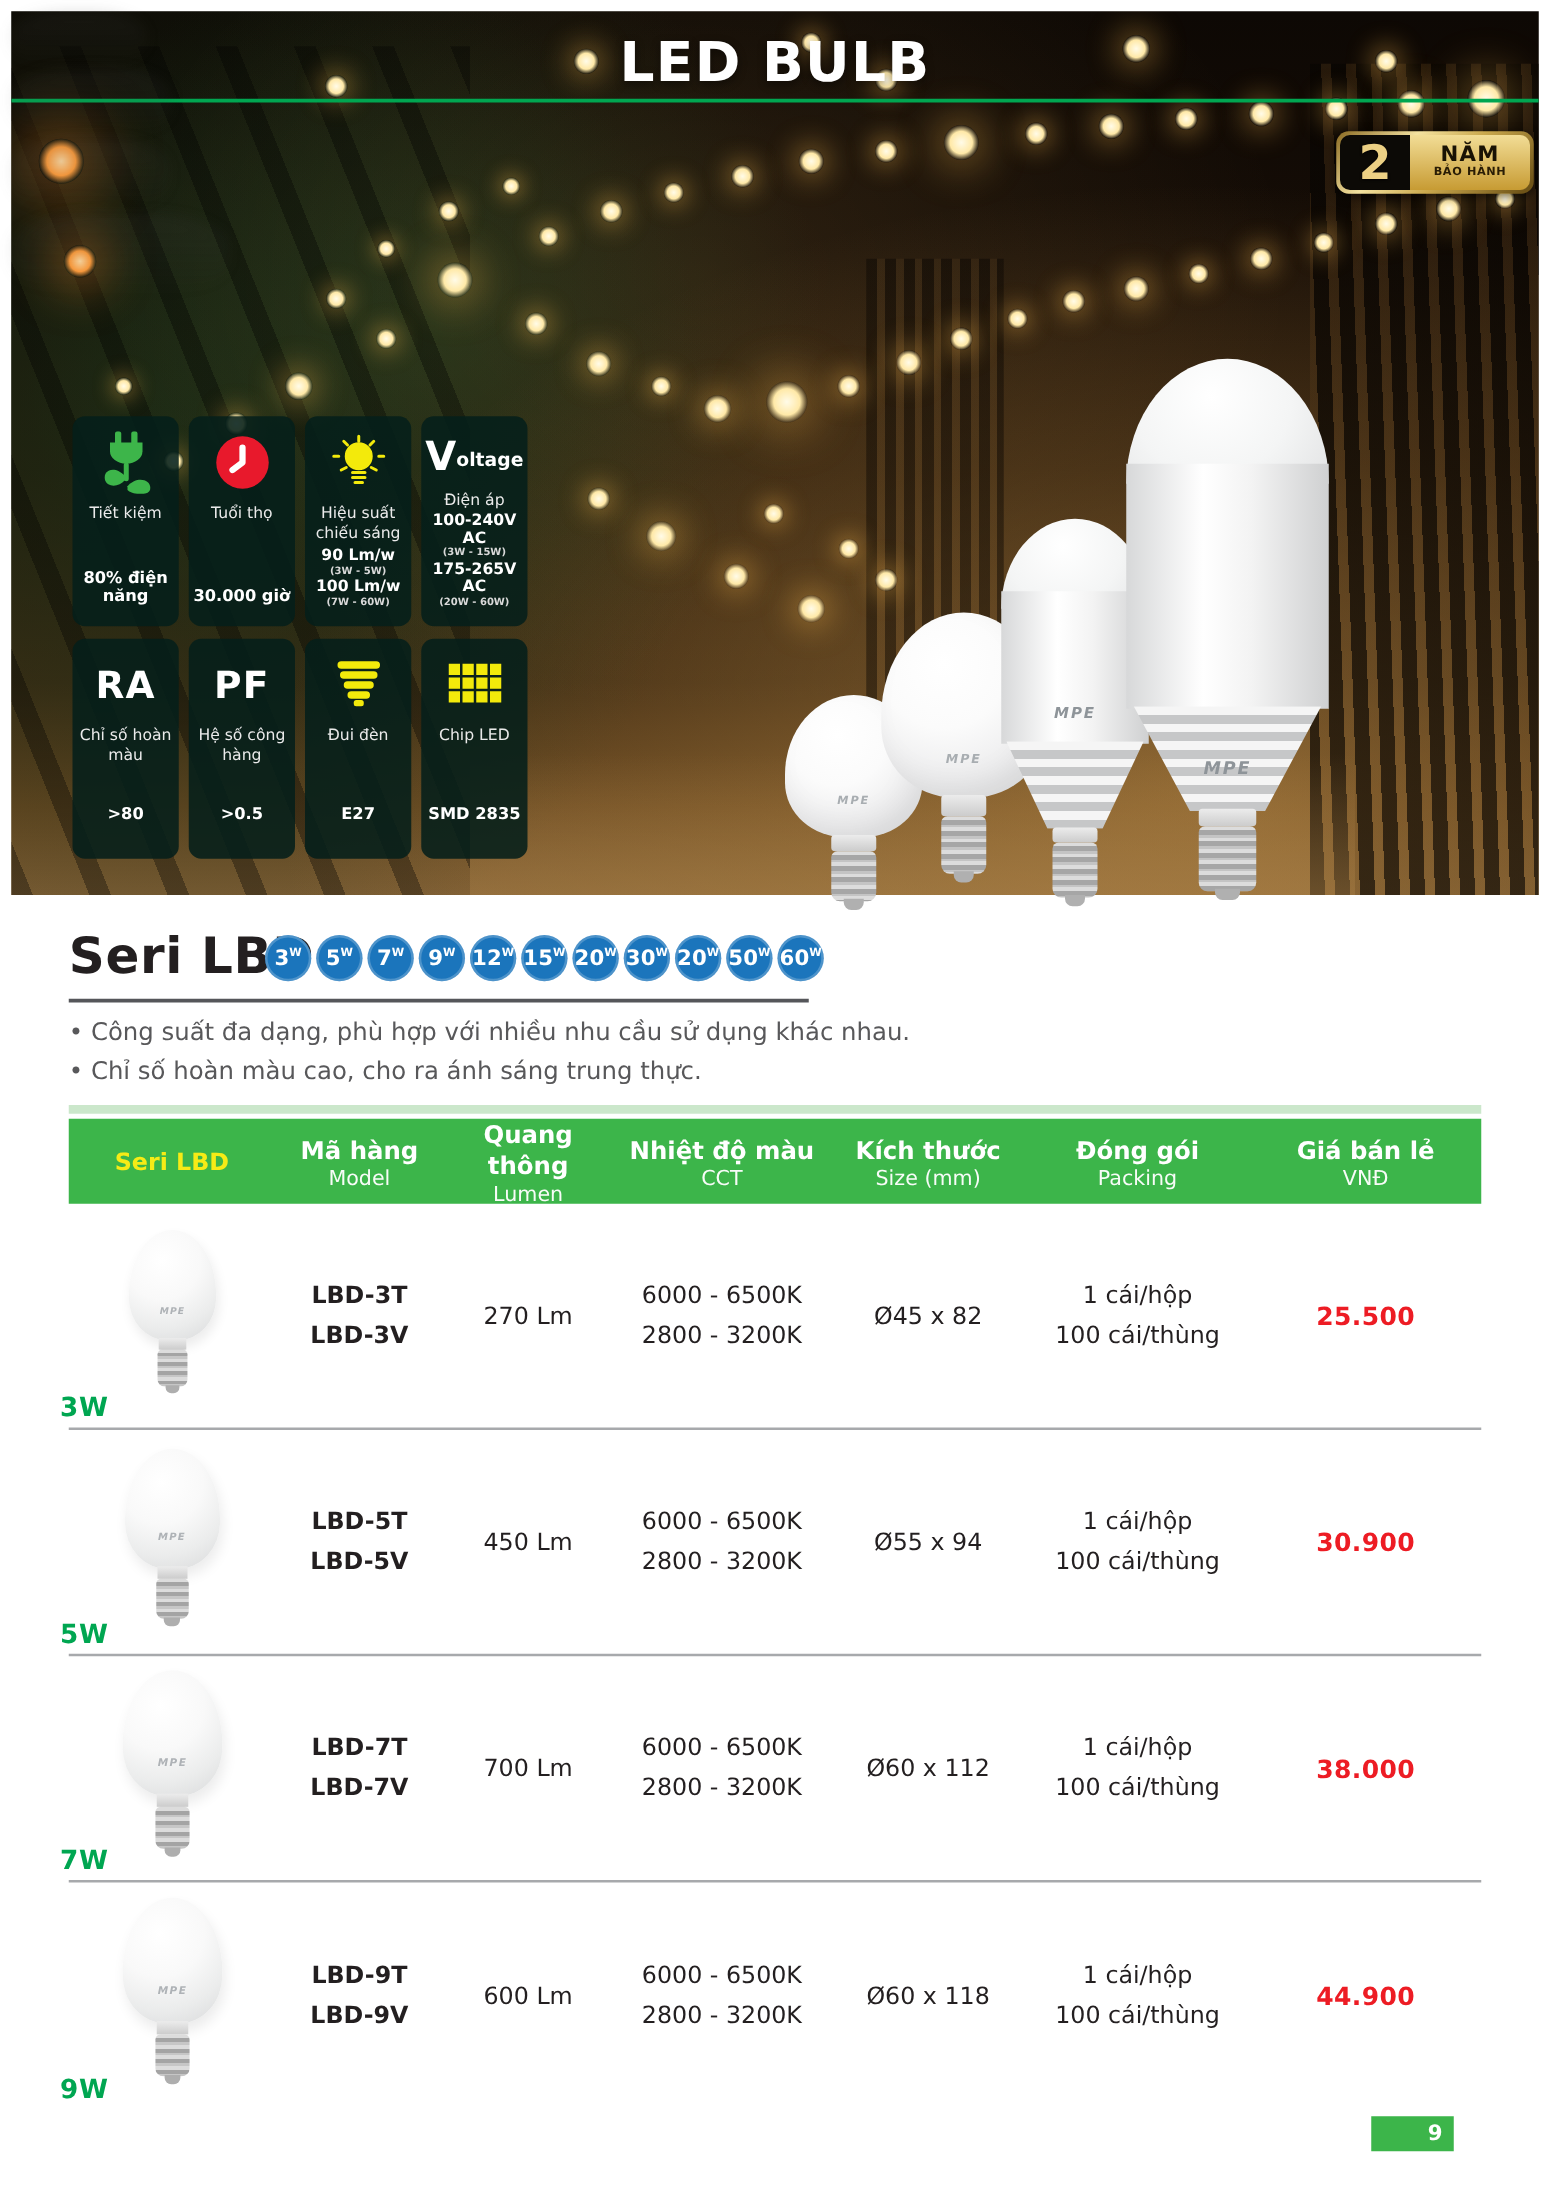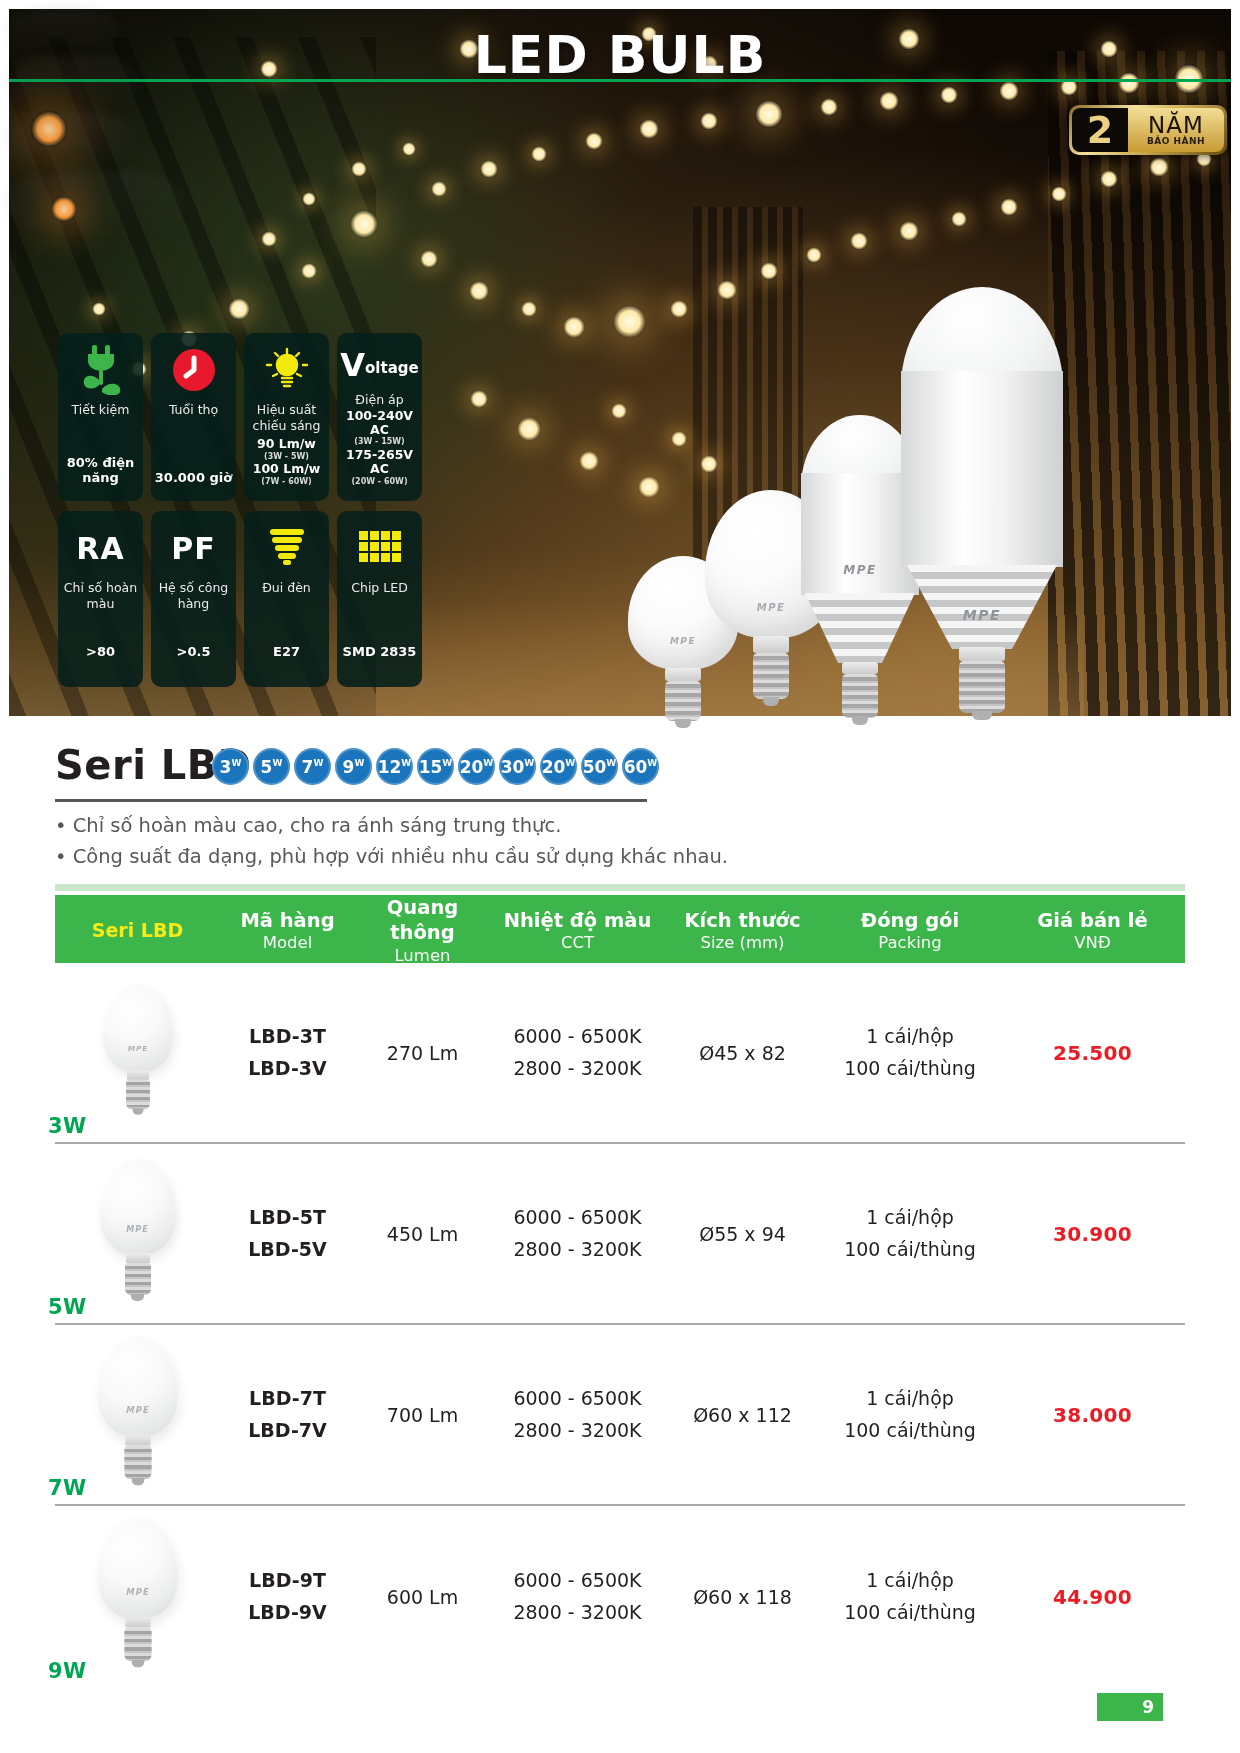--- a/index.html
+++ b/index.html
@@ -19,31 +19,31 @@
     background:repeating-linear-gradient(68deg, rgba(0,0,0,0.6) 0 16px, rgba(0,0,0,0) 16px 58px); }
   .slats-right { position:absolute; right:0; top:6%; width:15%; bottom:0; opacity:.8;
     background:repeating-linear-gradient(88deg, rgba(8,5,2,0.85) 0 12px, rgba(96,66,30,0.35) 12px 20px); }
   .slats-mid { position:absolute; left:56%; top:28%; width:9%; height:60%; opacity:.55;
     background:repeating-linear-gradient(90deg, rgba(8,5,2,0.8) 0 9px, rgba(110,78,38,0.3) 9px 15px); }
   .walkway { position:absolute; left:30%; right:12%; bottom:0; height:16%;
     background:linear-gradient(180deg, rgba(150,110,60,0.0), rgba(170,128,70,0.45)); }
   .lt { position:absolute; border-radius:50%; }
 
   .hero-title { position:absolute; left:0; right:0; top:16px; text-align:center; color:#fff;
-    font-size:52px; font-weight:800; letter-spacing:1px; text-shadow:0 2px 8px rgba(0,0,0,.45); }
+    font-size:44px; font-weight:800; letter-spacing:1px; text-shadow:0 2px 8px rgba(0,0,0,.45); }
   .hero-rule { position:absolute; left:0; right:0; top:70px; height:3px; background:#00a651; }
 
   
   .warranty { position:absolute; top:96px; right:4px; width:158px; height:50px; border-radius:10px; padding:3px;
     background:linear-gradient(135deg,#8a6a22,#f4e2a0 32%,#caa84d 58%,#6f5418 95%); display:flex; box-shadow:0 2px 8px rgba(0,0,0,.5); }
   .warranty .wl { width:56px; background:#0c0a06; border-radius:8px 0 0 8px; display:flex; align-items:center; justify-content:center; }
   .warranty .wl span { font-size:38px; font-weight:800; color:#ecd084; text-shadow:0 1px 2px #000; }
   .warranty .wr { flex:1; background:linear-gradient(180deg,#f2dd96,#c79b33); border-radius:0 8px 8px 0;
     display:flex; flex-direction:column; align-items:center; justify-content:center; line-height:1.05; color:#191204; }
-  .warranty .wr .l1 { font-size:23px; font-weight:400; letter-spacing:1px; }
+  .warranty .wr .l1 { font-size:17px; font-weight:700; letter-spacing:1px; }
   .warranty .wr .l2 { font-size:9px; font-weight:700; letter-spacing:.5px; color:#2a1d05; }
 
   
   .frow { position:absolute; left:49px; display:flex; gap:8px; }
   .frow1 { top:324px; }
   .frow2 { top:502px;justify-content:flex-end; }
   .fbox { width:85px; border-radius:10px; background:rgba(4,31,26,0.88); color:#fff; text-align:center;
     display:flex; flex-direction:column; align-items:center; padding:12px 3px 14px 3px; }
   .frow1 .fbox { height:168px; }
   .frow2 .fbox { height:176px; }
@@ -393,22 +393,22 @@
         <span>50</span>
         <sup>W</sup>
       </span>
     <span class="wb">
         <span>60</span>
         <sup>W</sup>
       </span>
   </div>
   <div class="series-rule"></div>
   <div class="bullets">
+    <div>Công suất đa dạng, phù hợp với nhiều nhu cầu sử dụng khác nhau.</div>
     <div>Chỉ số hoàn màu cao, cho ra ánh sáng trung thực.</div>
-    <div>Công suất đa dạng, phù hợp với nhiều nhu cầu sử dụng khác nhau.</div>
   </div>
 
   <div class="table">
     <div class="thead-strip"></div>
     <div class="thead">
       <div class="th th1">Seri LBD</div>
       <div class="th">
           <div class="a">Mã hàng</div>
           <div class="b">Model</div>
         </div>

